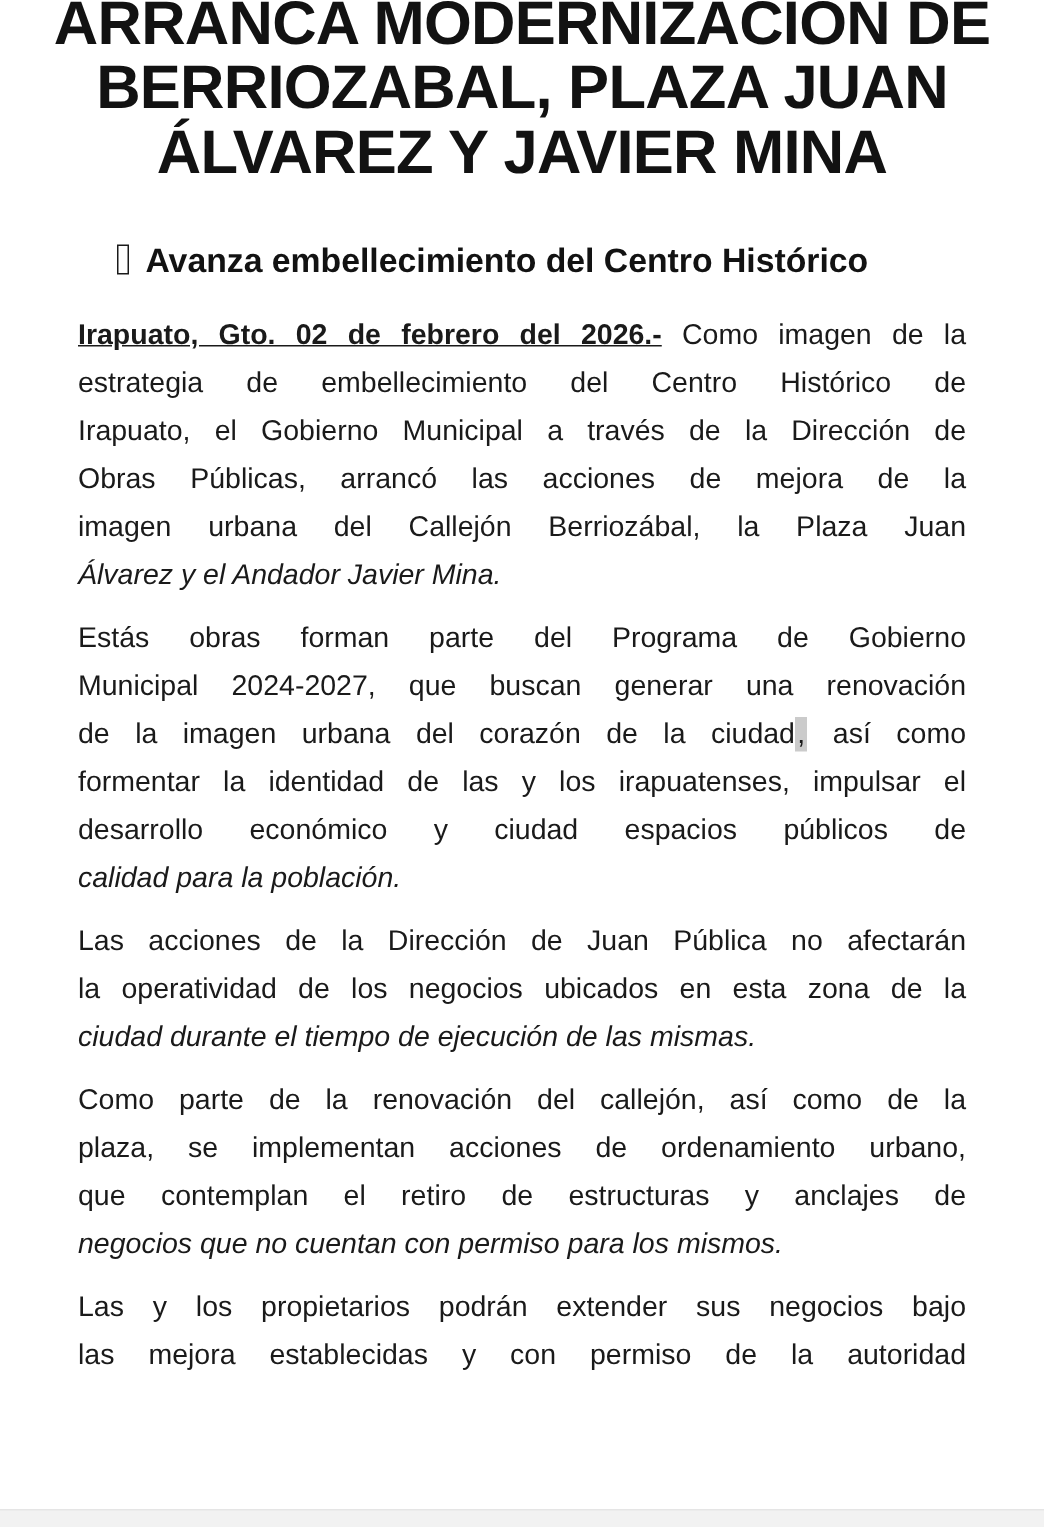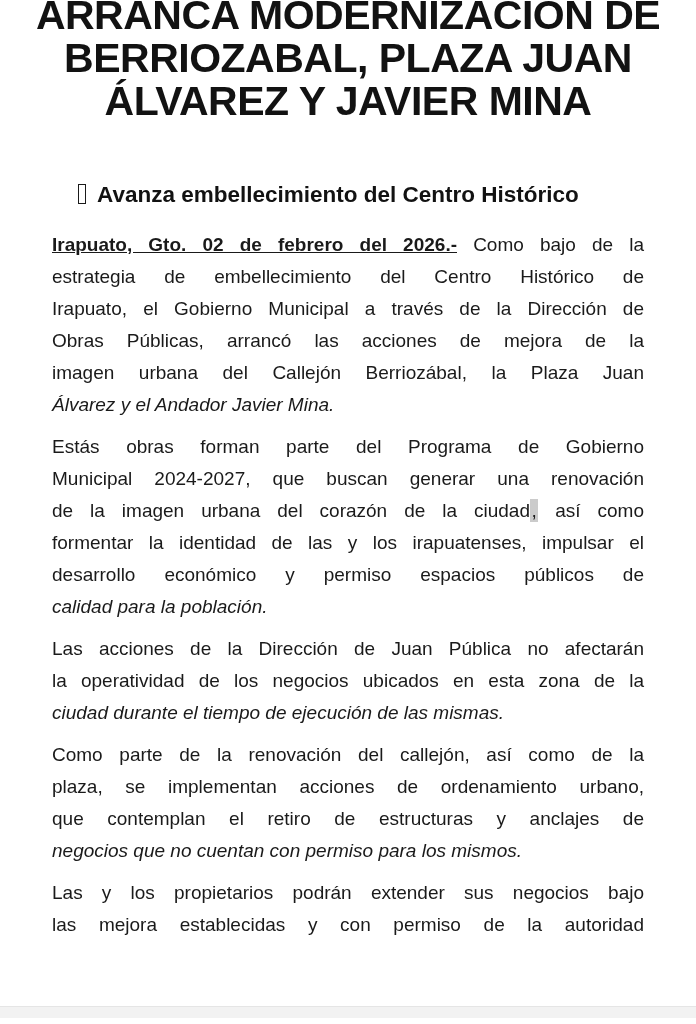--- a/index.html
+++ b/index.html
@@ -28,21 +28,21 @@
     font-size: 41px;
     line-height: 43px;
     font-weight: bold;
     text-align: center;
     letter-spacing: -0.5px;
     color: #121212;
   }
   .title .tline { display: block; }
   
   .bullets {
-    margin: 53px 0 0 0;
+    margin: 32px 0 0 0;
     padding: 0 52px 0 78px;
   }
   .bullet {
     font-size: 22.5px;
     font-weight: bold;
     line-height: 38px;
     color: #121212;
     white-space: nowrap;
   }
   .tofu {
@@ -98,34 +98,34 @@
 
   <div class="bullets">
     <div class="bullet">
       <span class="tofu"></span><span>Avanza embellecimiento del Centro Histórico</span>
     </div>
   </div>
 
   <div class="content">
 
     <div class="para first">
-      <div class="line"><span class="lead">Irapuato, Gto. 02 de febrero del 2026.-</span> <span>Como bajo de la</span></div>
+      <div class="line"><span class="lead">Irapuato, Gto. 02 de febrero del 2026.-</span> <span>Como imagen de la</span></div>
       <div class="line">estrategia de embellecimiento del Centro  Histórico de</div>
       <div class="line">Irapuato, el Gobierno Municipal a través de la Dirección de</div>
       <div class="line">Obras Públicas, arrancó las acciones de mejora de la</div>
       <div class="line">imagen urbana del Callejón Berriozábal, la Plaza Juan</div>
       <div class="line last">Álvarez y el Andador Javier Mina.</div>
     </div>
 
     <div class="para">
       <div class="line">Estás obras forman parte del Programa de Gobierno</div>
       <div class="line">Municipal 2024-2027, que buscan generar una renovación</div>
       <div class="line"><span>de la imagen urbana del corazón de la ciudad</span><span class="hl">,</span> <span>así como</span></div>
       <div class="line">formentar la identidad de las y los irapuatenses, impulsar el</div>
-      <div class="line">desarrollo económico y permiso espacios públicos de</div>
+      <div class="line">desarrollo económico y ciudad espacios públicos de</div>
       <div class="line last">calidad para la población.</div>
     </div>
 
     <div class="para">
       <div class="line">Las acciones de la Dirección de Juan Pública no afectarán</div>
       <div class="line">la operatividad de los negocios ubicados en esta zona de la</div>
       <div class="line last">ciudad durante el tiempo de ejecución de las mismas.</div>
     </div>
 
     <div class="para">

